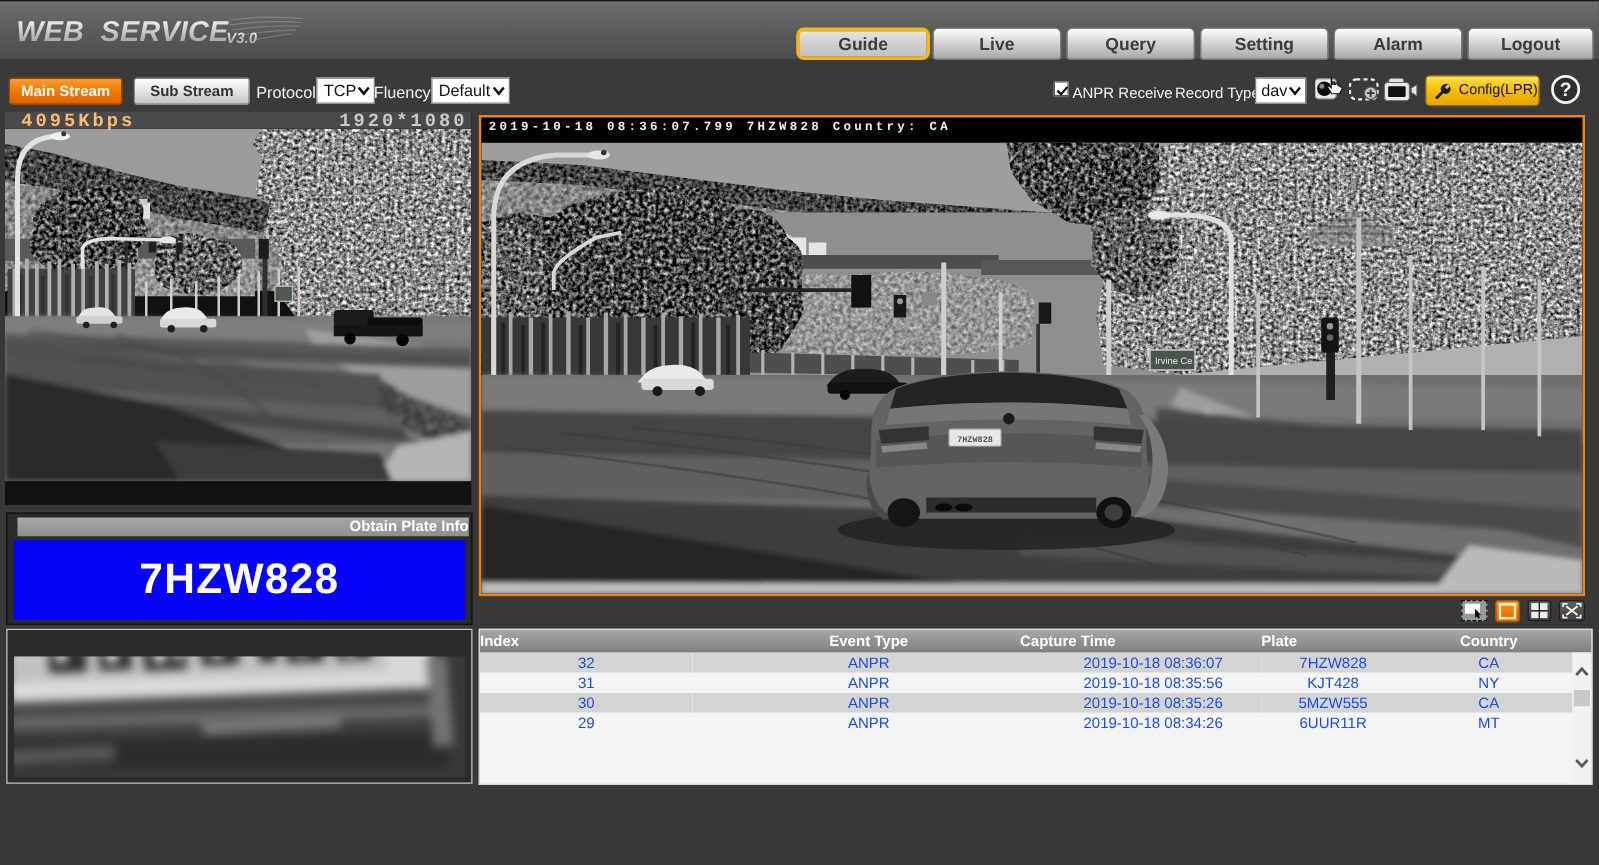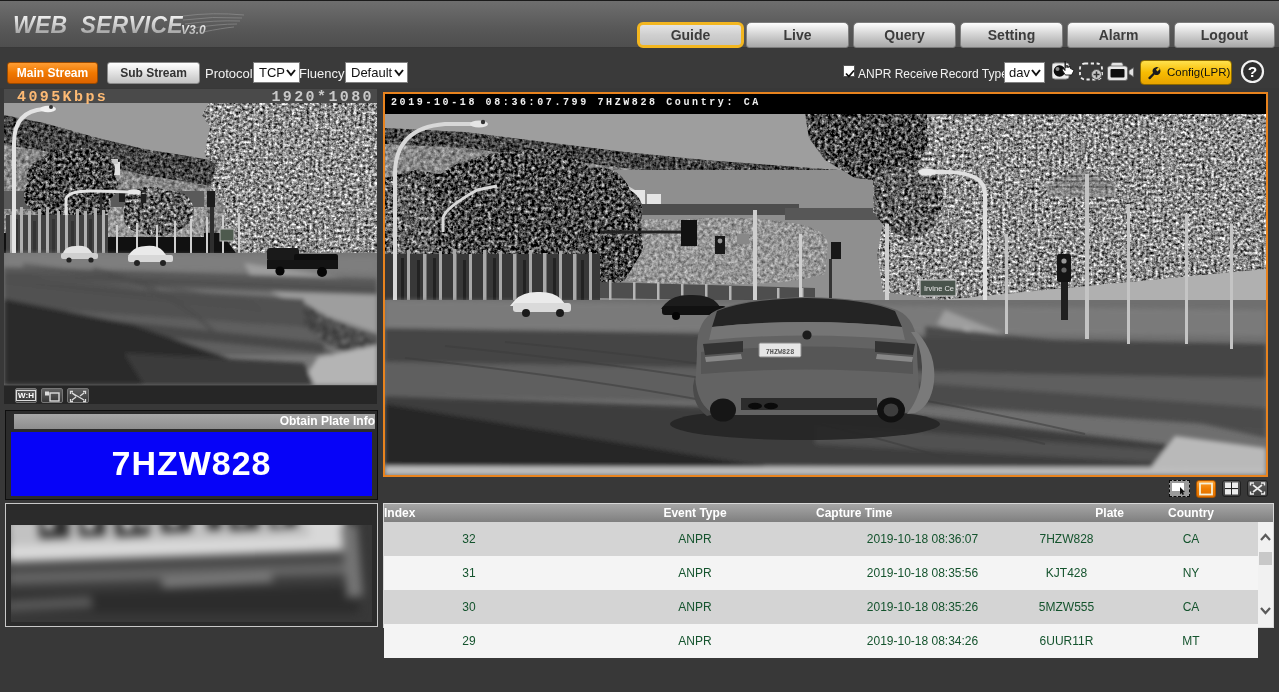--- a/index.html
+++ b/index.html
@@ -10,21 +10,21 @@
 .tab.active{background:linear-gradient(#e4e4e4,#cfcfcf 50%,#c2c2c2);border:3px solid #f3b61f;border-radius:6px;line-height:21px}
 #row2{position:absolute;left:0;top:48px;width:1279px;height:40px;background:#3a3a3a}
 .btn-orange{position:absolute;left:7px;top:14px;width:91px;height:22px;background:linear-gradient(#ff9d33,#f07800 50%,#dd6400);border:1px solid #9a4a00;border-radius:3px;color:#fff;font-weight:bold;font-size:12px;text-align:center;line-height:21px}
 .btn-gray{position:absolute;left:107px;top:14px;width:93px;height:22px;background:linear-gradient(#ffffff,#e2e2e2 50%,#c3c3c3);border:1px solid #8a8a8a;border-radius:3px;color:#333;font-weight:bold;font-size:12px;text-align:center;line-height:21px}
 .lbl{position:absolute;color:#f2f2f2;font-size:13px;top:18px}
 .sel{position:absolute;top:14px;height:21px;background:#fff;border:1px solid #808080;color:#111;font-size:13px;line-height:19px;padding-left:4px}
 .sel svg{position:absolute;right:2px;top:4px}
 .cfg{position:absolute;left:1140px;top:12px;width:92px;height:25px;background:linear-gradient(#ffe14d,#f7bc02 50%,#e8a400);border:1px solid #8c6a00;border-radius:4px;color:#111;font-size:11.5px;line-height:23px;text-align:left;padding-left:26px}
 .panel-hd{position:absolute;left:8px;width:361px;height:15px;background:linear-gradient(#a8a8a8,#8e8e8e);color:#fff;font-weight:bold;font-size:12px;text-align:right;line-height:15px}
 table.evt{border-collapse:collapse;table-layout:fixed;width:874px;font-size:12px}
-table.evt td{text-align:center;height:34px;padding:0;color:#14532d;overflow:hidden}
+table.evt td{text-align:center;height:16px;padding:0;color:#1d4ed8;overflow:hidden}
 .icbtn{position:absolute;width:19px;height:17px;background:linear-gradient(#5e5e5e,#3f3f3f);border:1px solid #202020;border-radius:3px}
 </style></head>
 <body>
 <svg width="0" height="0" style="position:absolute">
 <defs>
 <filter id="fTreeD" x="0%" y="0%" width="100%" height="100%" color-interpolation-filters="sRGB">
 <feTurbulence type="fractalNoise" baseFrequency="0.3" numOctaves="4" seed="7"></feTurbulence>
 <feColorMatrix type="saturate" values="0"></feColorMatrix>
 <feComponentTransfer>
           <feFuncR type="linear" slope="2.2" intercept="-0.82"></feFuncR>
@@ -287,34 +287,20 @@
           <circle cx="318" cy="165" r="5" fill="#060606"></circle>
         </g>
 <g stroke="#e3e3e3" fill="none">
           <path d="M10 150 V40 Q10 8 40 6" stroke-width="4"></path>
           <path d="M62 112 V96 Q64 87 92 88 L128 89" stroke-width="3"></path>
         </g>
 <ellipse cx="44" cy="6" rx="8" ry="3.2" fill="#f0f0f0"></ellipse>
         <circle cx="47" cy="4" r="2" fill="#333"></circle>
 <ellipse cx="130" cy="89" rx="7" ry="2.8" fill="#e8e8e8"></ellipse>
 </svg></div>
- <div class="abs" style="left:0;top:296px;width:373px;height:19px;background:#262626;border-top:1px solid #3a3a3a">
-  <div class="abs" style="left:11px;top:2px;width:22px;height:15px;background:linear-gradient(#606060,#383838);border:1px solid #777;border-radius:2px;color:#fff;font-size:9px;font-weight:bold;text-align:center;line-height:13px"><span style="border:1px solid #ddd;padding:0 1px;font-size:8px">W:H</span></div>
-  <div class="abs" style="left:37px;top:2px;width:22px;height:15px;background:linear-gradient(#606060,#383838);border:1px solid #777;border-radius:2px">
-    <svg width="20" height="13" viewBox="0 0 20 13">
-          <rect x="3" y="1.5" width="4" height="4" fill="#ddd"></rect>
-          <rect x="8" y="3" width="9" height="8" fill="none" stroke="#ddd" stroke-width="1.4"></rect>
-        </svg></div>
-  <div class="abs" style="left:63px;top:2px;width:22px;height:15px;background:linear-gradient(#606060,#383838);border:1px solid #777;border-radius:2px">
-    <svg width="20" height="13" viewBox="0 0 20 13">
-          <g stroke="#ddd" stroke-width="1.3" fill="none">
-            <path d="M5 1.5 h-2.5 v2.5 M15 1.5 h2.5 v2.5 M5 11.5 h-2.5 v-2.5 M15 11.5 h2.5 v-2.5 M4 3 l4 3 M16 3 l-4 3 M4 10 l4-3 M16 10 l-12-7"></path>
-          </g>
-        </svg></div>
- </div>
 </div>
 
 <div class="abs" style="left:5px;top:410px;width:373px;height:90px;background:#2b2b2b;border:1px solid #0e0e0e">
  <div class="panel-hd" style="top:3px">Obtain Plate Info</div>
  <div class="abs" style="left:5px;top:21px;width:361px;height:64px;background:#0603f8;color:#fff;font-weight:bold;font-size:34px;text-align:center;line-height:62px;letter-spacing:1px">7HZW828</div>
 </div>
 
 <div class="abs" style="left:5px;top:503px;width:373px;height:124px;background:#2b2b2b;border:1px solid #c8c8c8">
  <div class="abs" id="realplate" style="left:5px;top:21px;width:361px;height:97px;background:#333;overflow:hidden">
  <svg width="361" height="97" viewBox="0 0 361 97">
@@ -586,21 +572,21 @@
         <path d="M5 4 l9 7 M14 4 l-9 7"></path>
       </g>
     </svg>
 </div>
 
 <div class="abs" style="left:383px;top:503px;width:891px;height:125px;background:#f4f4f4;border:1px solid #d8d8d8">
  <div class="abs" style="left:0;top:0;width:889px;height:18px;background:linear-gradient(#a6a6a6,#7f7f7f);color:#fff;font-weight:bold;font-size:12px">
    <span class="abs" style="left:0;width:170px;top:2px">Index</span>
    <span class="abs" style="left:170px;width:282px;text-align:center;top:2px">Event Type</span>
    <span class="abs" style="left:432px;width:173px;text-align:left;top:2px">Capture Time</span>
-   <span class="abs" style="left:625px;width:115px;text-align:right;top:2px">Plate</span>
+   <span class="abs" style="left:625px;width:115px;text-align:left;top:2px">Plate</span>
    <span class="abs" style="left:740px;width:134px;text-align:center;top:2px">Country</span>
  </div>
  <table class="evt abs" style="left:0;top:18px">
   <colgroup>
         <col style="width:170px">
         <col style="width:282px">
         <col style="width:173px">
         <col style="width:115px">
         <col style="width:134px">
       </colgroup>

